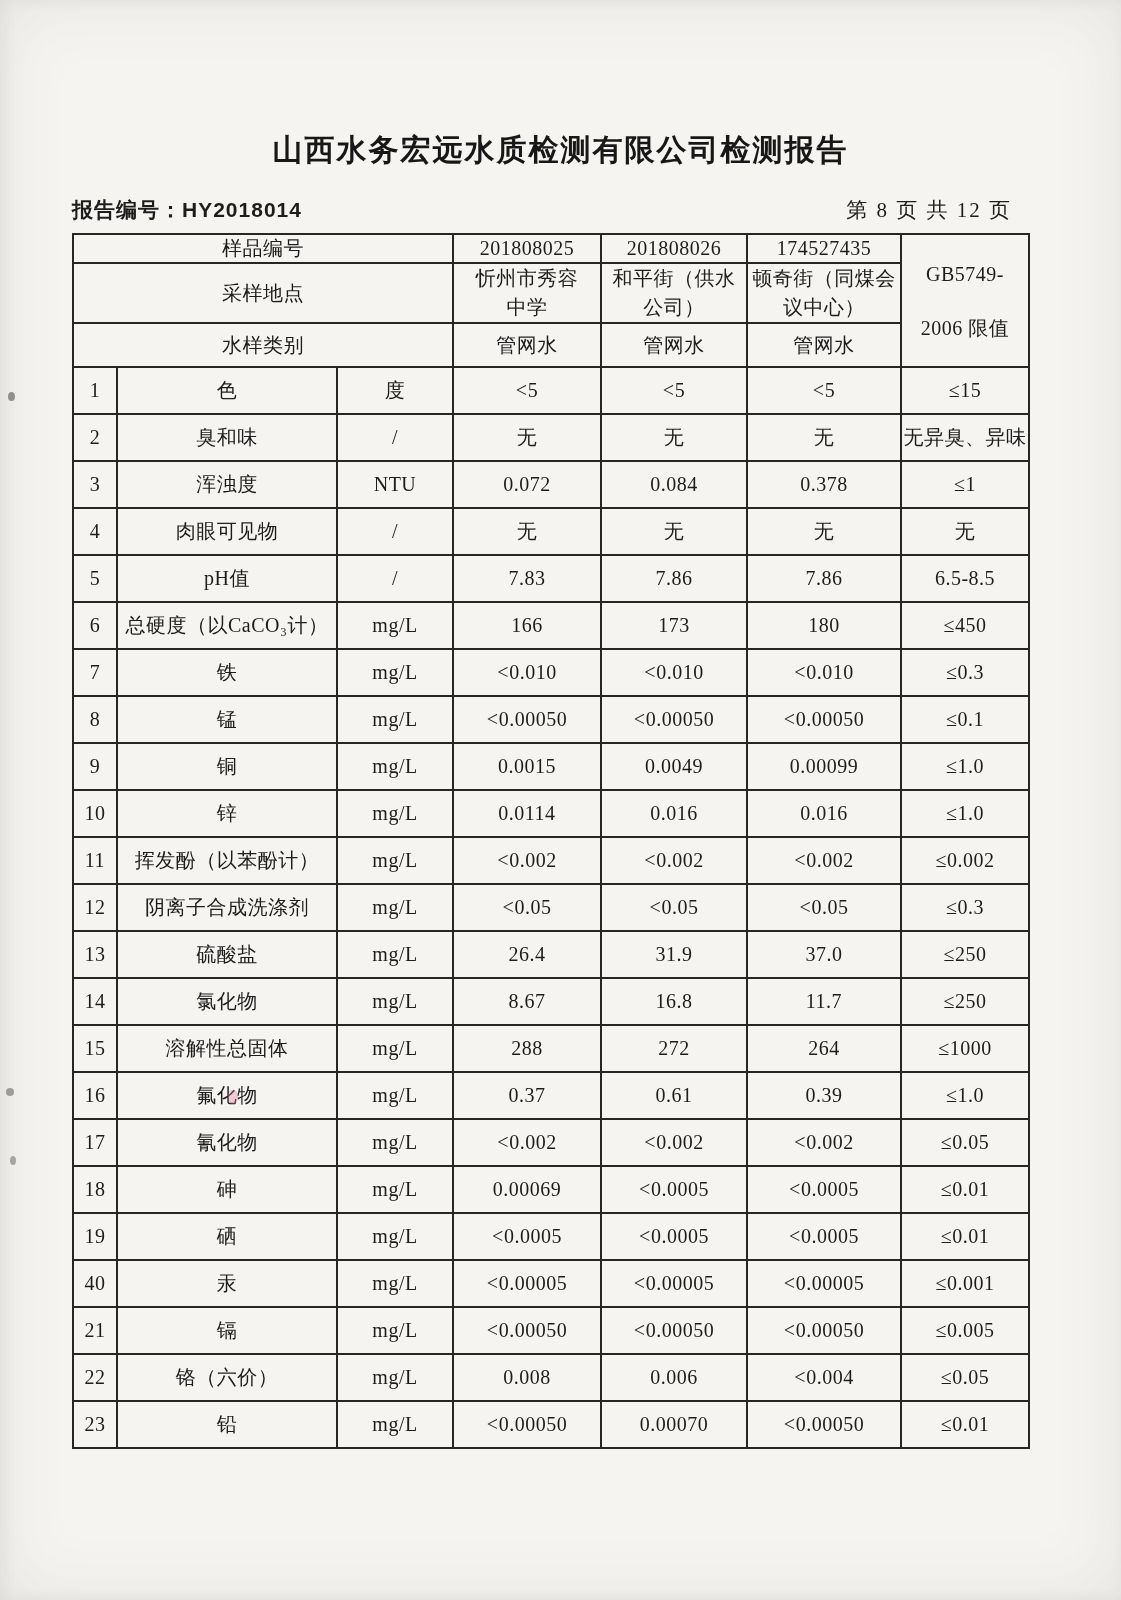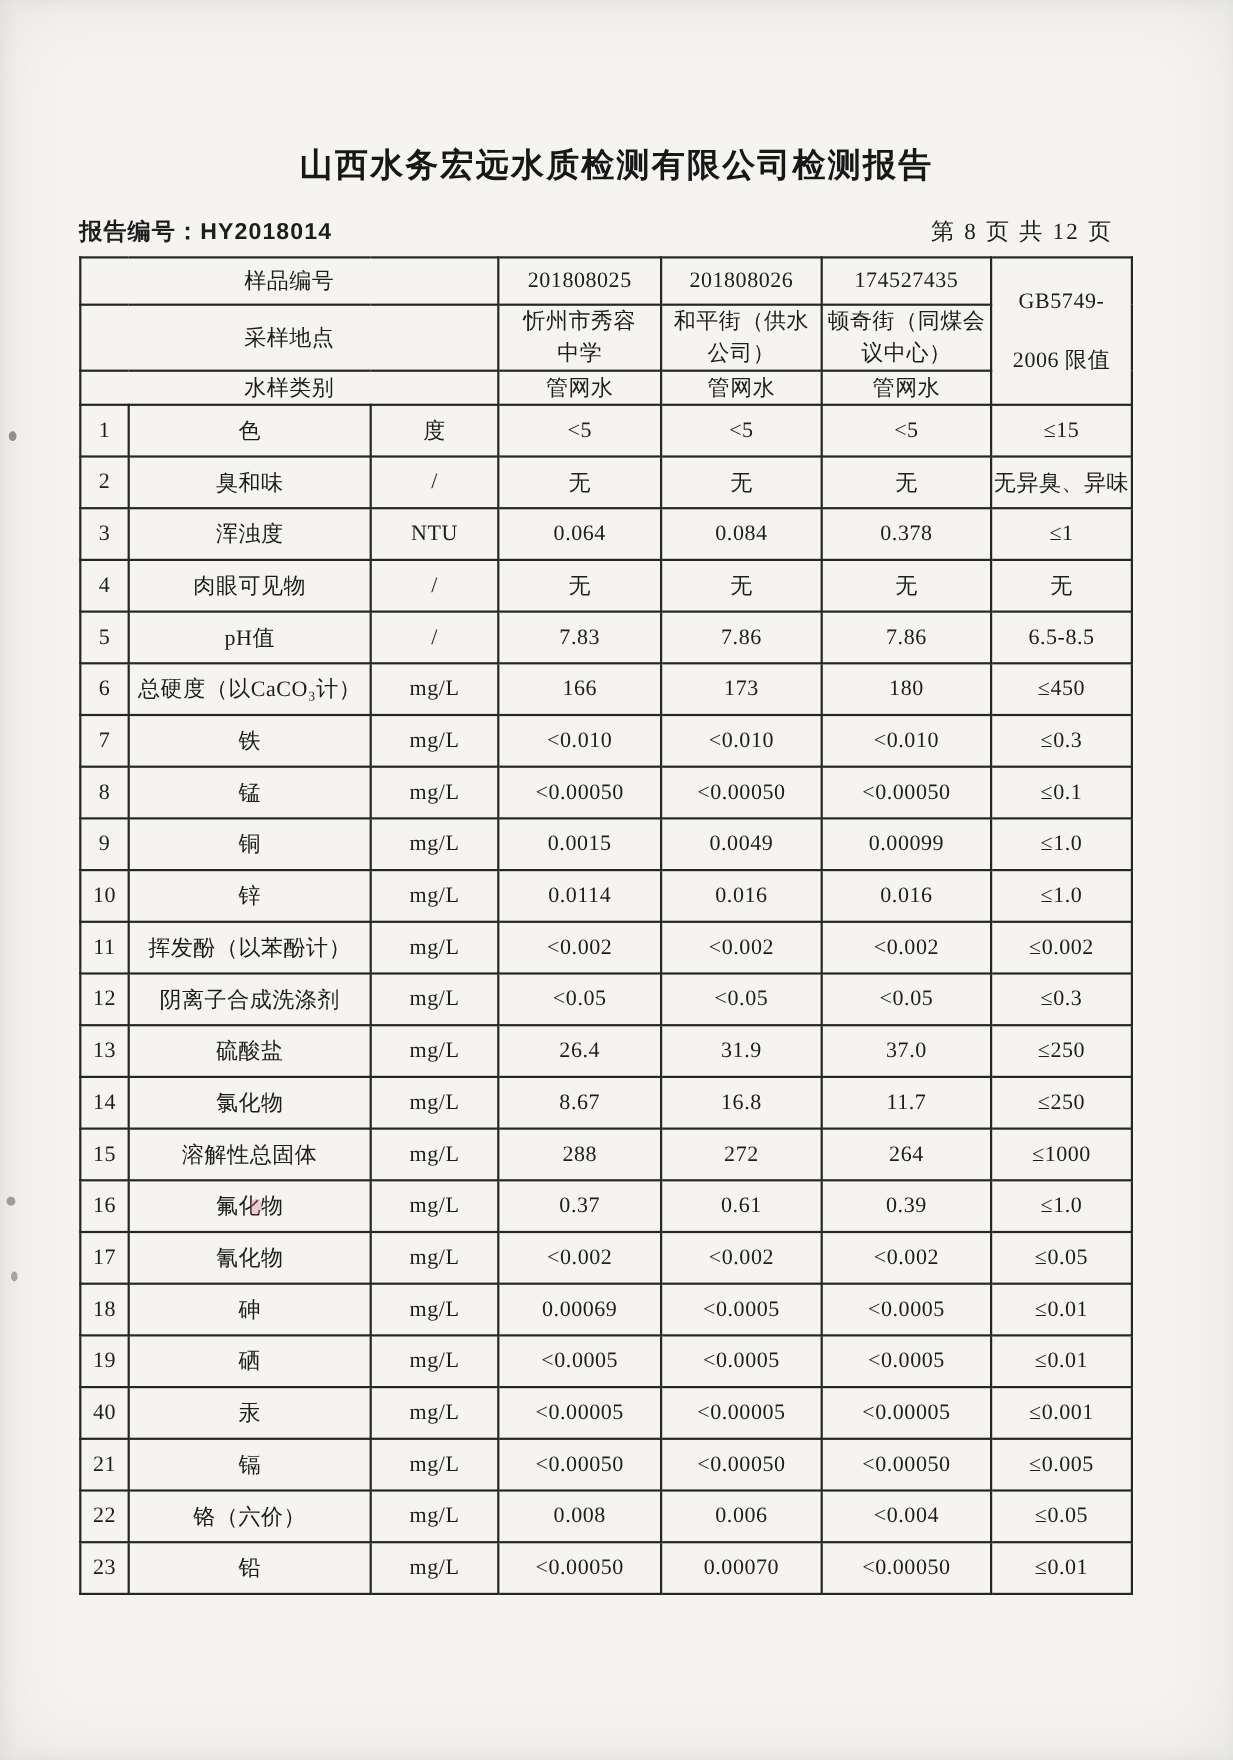--- a/index.html
+++ b/index.html
@@ -36,23 +36,23 @@
     position: absolute; top: 233px; left: 72px;
     width: 956px; table-layout: fixed;
     border-collapse: collapse;
   }
   table.report td {
     border: 2px solid #262626;
     text-align: center; vertical-align: middle;
     font-size: 20px; padding: 0;
     letter-spacing: 0.5px;
   }
-  tr.hdr-1 { height: 43px; }
+  tr.hdr-1 { height: 29px; }
   tr.hdr-2 { height: 58px; }
-  tr.hdr-3 { height: 31px; }
+  tr.hdr-3 { height: 44px; }
   tr.data-row { height: 47px; }
   td.item { text-align: left; padding-left: 13px; letter-spacing: 1px; }
   td.loc { font-size: 19px; line-height: 1.45; white-space: pre-line; }
   td.limit-head > div { line-height: 1.2; }
   td.limit-head { font-size: 21px; }
   .limit-gap { height: 30px; }
 
   .scan-speck { position: absolute; border-radius: 50%; pointer-events: none; }
   .speck-a { left: 8px; top: 392px; width: 7px; height: 9px; background: rgba(70,70,70,0.55); }
   .speck-b { left: 6px; top: 1088px; width: 8px; height: 8px; background: rgba(80,78,74,0.5); }
@@ -125,21 +125,21 @@
     <td>/</td>
     <td>无</td>
     <td>无</td>
     <td>无</td>
     <td>无异臭、异味</td>
   </tr>
       <tr class="data-row">
     <td>3</td>
     <td class="item">浑浊度</td>
     <td>NTU</td>
-    <td>0.064</td>
+    <td>0.072</td>
     <td>0.084</td>
     <td>0.378</td>
     <td>≤1</td>
   </tr>
       <tr class="data-row">
     <td>4</td>
     <td class="item">肉眼可见物</td>
     <td>/</td>
     <td>无</td>
     <td>无</td>

